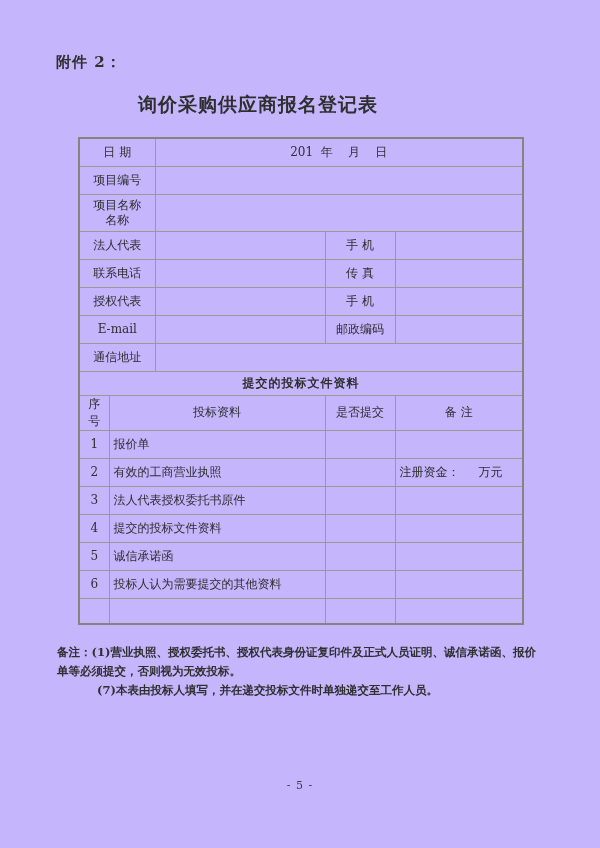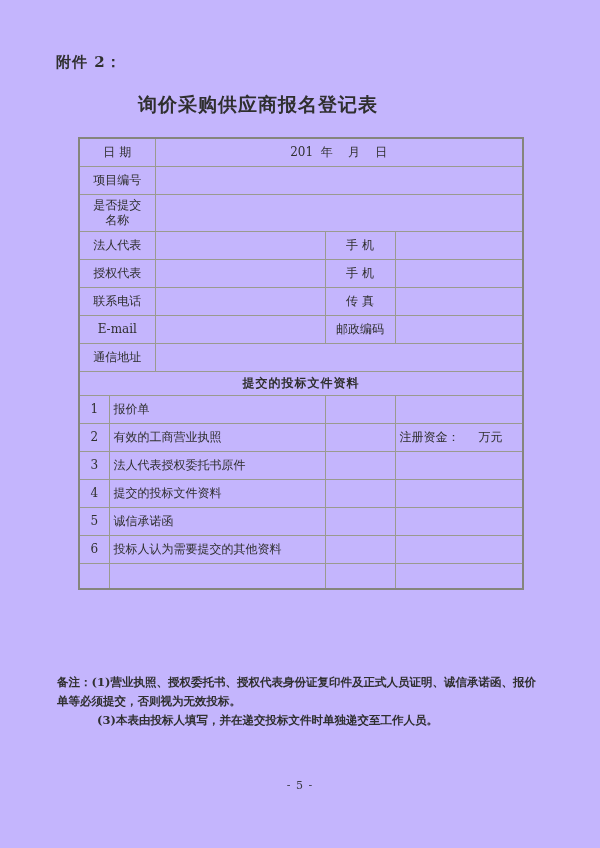--- a/index.html
+++ b/index.html
@@ -32,21 +32,21 @@
   }
   .h24{height:24px;margin-left:6px;} .h26{height:26px;} .h28{height:28px;} .h37{height:37px;}
   td.lbl { text-align:center; padding:0; }
   td.item { text-align:left; padding-left:5px;margin-top:28px; }
   td.num { text-align:center; padding:0; }
   td.datecell { text-align:center; padding-right:76px; white-space:pre; }
   td.pre { white-space:pre; }
   td.section { text-align:center; font-weight:bold; font-size:13px; letter-spacing:1px; padding:0; }
   .two-line { line-height:1.25; }
   .notes {
-    position:absolute; left:57px; top:673px; width:490px;
+    position:absolute; left:57px; top:643px; width:490px;
     font-size:11.5px; font-weight:bold; line-height:19px; color:#2f2f2f;
   }
   .notes p { margin:0; }
   .notes p.indent { text-indent:40px; }
   .page-number {
     position:absolute; left:0; top:779px; width:600px;
     text-align:center; font-size:11px; color:#3a3a44; letter-spacing:1px;
   }
 </style>
 </head>
@@ -71,56 +71,62 @@
         <td class="lbl" colspan="2">日  期</td>
         <td class="datecell" colspan="3">201  年    月    日</td>
       </tr>
       <tr class="h28">
         <td class="lbl" colspan="2">项目编号</td>
         <td colspan="3"></td>
       </tr>
       <tr class="h37">
         <td class="lbl" colspan="2">
           <div class="two-line">
-            <div>是否提交</div>
+            <div>项目名称</div>
             <div>名称</div>
           </div>
         </td>
         <td colspan="3"></td>
       </tr>
       <tr class="h28">
         <td class="lbl" colspan="2">法人代表</td>
         <td></td>
         <td class="lbl">手  机</td>
         <td></td>
       </tr>
       <tr class="h28">
+        <td class="lbl" colspan="2">联系电话</td>
+        <td></td>
+        <td class="lbl">传  真</td>
+        <td></td>
+      </tr>
+      <tr class="h28">
         <td class="lbl" colspan="2">授权代表</td>
         <td></td>
         <td class="lbl">手  机</td>
-        <td></td>
-      </tr>
-      <tr class="h28">
-        <td class="lbl" colspan="2">联系电话</td>
-        <td></td>
-        <td class="lbl">传  真</td>
         <td></td>
       </tr>
       <tr class="h28">
         <td class="lbl" colspan="2">E-mail</td>
         <td></td>
         <td class="lbl">邮政编码</td>
         <td></td>
       </tr>
       <tr class="h28">
         <td class="lbl" colspan="2">通信地址</td>
         <td colspan="3"></td>
       </tr>
       <tr class="h24">
         <td class="section" colspan="5">提交的投标文件资料</td>
+      </tr>
+      <tr class="h28">
+        <td class="num">序号</td>
+        <td class="lbl" colspan="2">投标资料</td>
+        <td class="lbl">是否提交</td>
+        <td class="lbl">备  注</td>
       </tr>
       <tr class="h28">
         <td class="num">1</td>
         <td class="item" colspan="2">报价单</td>
         <td></td>
         <td></td>
       </tr>
       <tr class="h28">
         <td class="num">2</td>
         <td class="item" colspan="2">有效的工商营业执照</td>
@@ -155,18 +161,18 @@
         <td class="num"></td>
         <td class="item" colspan="2"></td>
         <td></td>
         <td></td>
       </tr>
     </tbody>
   </table>
 
   <div class="notes">
     <p>备注：(1)营业执照、授权委托书、授权代表身份证复印件及正式人员证明、诚信承诺函、报价单等必须提交，否则视为无效投标。</p>
-    <p class="indent">(3)本表由投标人填写，并在递交投标文件时单独递交至工作人员。</p>
+    <p class="indent">(7)本表由投标人填写，并在递交投标文件时单独递交至工作人员。</p>
   </div>
 
   <div class="page-number">- 5 -</div>
 
 </div>
 
 </body></html>

